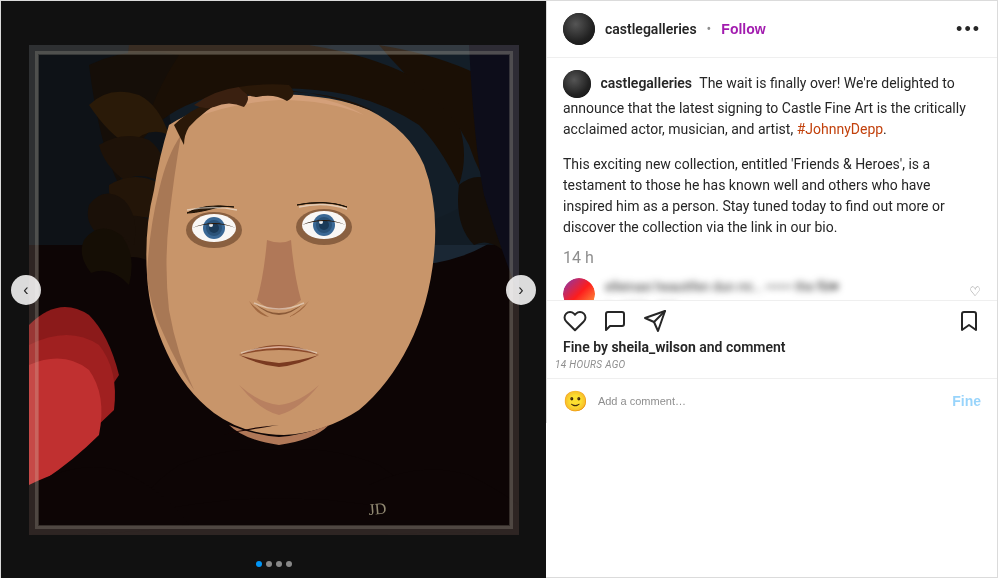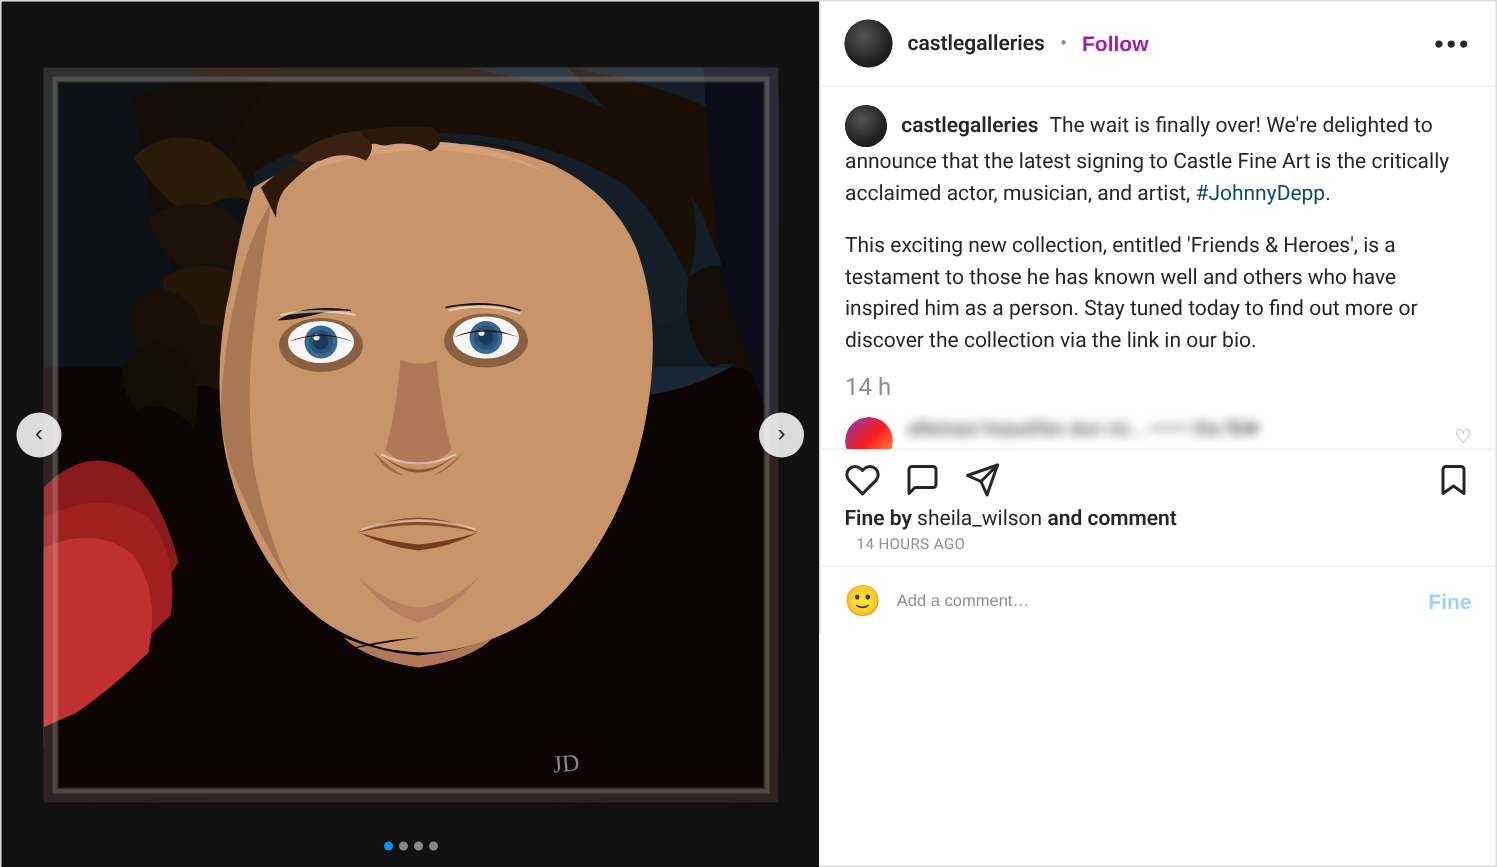--- a/index.html
+++ b/index.html
@@ -168,21 +168,21 @@
     .caption-username {
       font-weight: 600;
       margin-right: 4px;
     }
 
     .caption-text {
       color: #262626;
     }
 
     .hashtag {
-      color: #0c4a6e;
+      color: #c2410c;
     }
 
     .caption-paragraph {
       margin-top: 14px;
     }
 
     .timestamp-small {
       color: #8e8e8e;
       font-size: 16px;
       margin-top: 8px;
@@ -280,25 +280,26 @@
       padding: 6px 16px 2px;
       font-size: 14px;
       color: #262626;
     }
 
     .likes-text span {
       font-weight: 600;
     }
 
     .timestamp-row {
-      padding: 2px 24px 8px;
+      padding: 2px 8px 8px;
       font-size: 10px;
       color: #8e8e8e;
       letter-spacing: 0.3px;
       text-transform: uppercase;
+      font-style: italic;
     }
 
     
     .add-comment-row {
       display: flex;
       align-items: center;
       padding: 10px 16px;
       border-top: 1px solid #efefef;
       gap: 10px;
     }
@@ -539,21 +540,21 @@
       <div class="action-spacer"></div>
       <button class="bookmark-btn">
         <svg viewBox="0 0 24 24" fill="none" stroke="currentColor" stroke-width="2" stroke-linecap="round" stroke-linejoin="round" width="24" height="24">
           <path d="M19 21l-7-5-7 5V5a2 2 0 0 1 2-2h10a2 2 0 0 1 2 2z"></path>
         </svg>
       </button>
     </div>
 
     <div class="likes-row">
       <span class="likes-text">
-        <span>Fine by </span><span style="font-weight:400;">sheila_wilson</span><span> and comment</span>
+        <span>Fine by </span><span style="font-weight:700;">sheila_wilson</span><span> and comment</span>
       </span>
     </div>
 
     <div class="timestamp-row">14 HOURS AGO</div>
 
     <div class="add-comment-row">
       <button class="emoji-btn">🙂</button>
       <input class="add-comment-input" type="text" placeholder="Add a comment…" style="">
       <button class="post-btn">Fine</button>
     </div>

